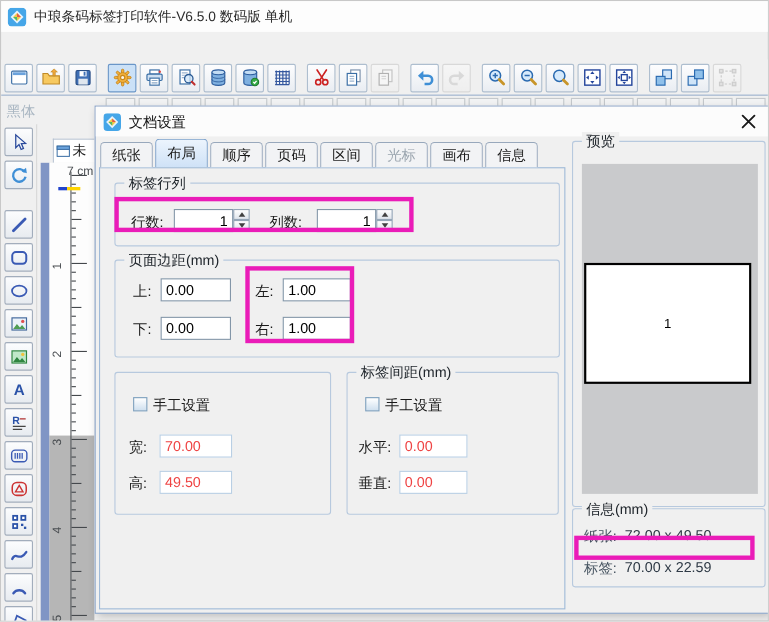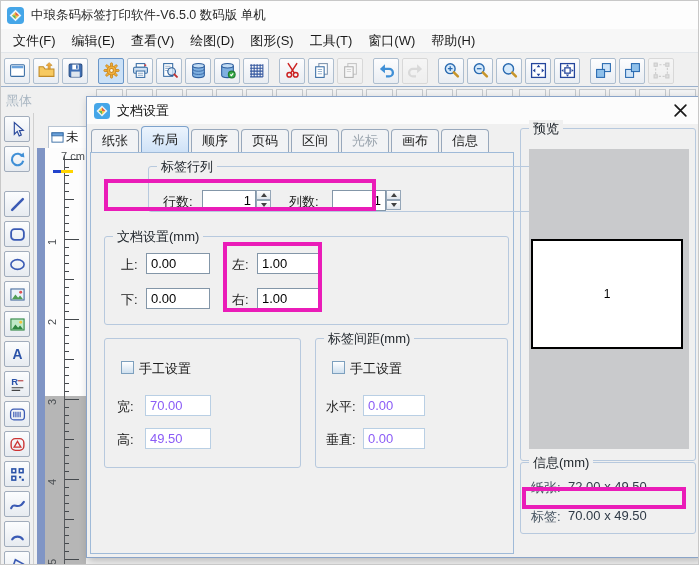--- a/index.html
+++ b/index.html
@@ -54,21 +54,21 @@
   .tabbar{position:absolute;left:4px;top:28px;width:520px;height:27px;display:flex;align-items:flex-end;}
   .tab{position:relative;height:23px;line-height:22px;padding:0 10px;font-size:13px;color:#1a1a1a;background:#f2f3f5;border:1px solid #98a8bc;border-bottom:none;border-radius:4px 4px 0 0;margin-right:2px;z-index:1;}
   .tab.active{height:26px;line-height:25px;background:linear-gradient(#ecf4fd,#cfe2f7);border-color:#7da2cc;z-index:3;}
   .tab.disabled{color:#9aa4ae;}
   .panel{position:absolute;left:3px;top:55px;width:424px;height:402px;background:#f0f0f0;border:1px solid #9fbad8;}
   .group{position:absolute;border:1px solid #b7c9de;border-radius:3px;}
   .gtitle{position:absolute;top:-9px;left:8px;background:#f0f0f0;padding:0 4px;font-size:13px;color:#20262c;white-space:nowrap;}
   .flabel{position:absolute;font-size:13px;color:#1a1a1a;white-space:nowrap;}
   .field{position:absolute;height:21px;background:#fff;border:1px solid #8396a8;font-size:13px;color:#000;padding:2px 4px;line-height:16px;}
   .field.num{text-align:right;}
-  .field.disabled{border-color:#b9cfe4;color:#8b5cf6;}
+  .field.disabled{border-color:#b9cfe4;color:#ef4444;}
   .spinner{position:absolute;width:15px;height:21px;}
   .spin-up,.spin-down{position:absolute;left:0;width:15px;height:10px;background:linear-gradient(#fefefe,#dfe5ec);border:1px solid #95a6b8;display:flex;align-items:center;justify-content:center;}
   .spin-up{top:0;} .spin-down{top:10px;}
   .tri-up{width:0;height:0;border-left:3px solid transparent;border-right:3px solid transparent;border-bottom:4px solid #404040;}
   .tri-down{width:0;height:0;border-left:3px solid transparent;border-right:3px solid transparent;border-top:4px solid #404040;}
   .checkbox{position:absolute;width:13px;height:13px;border:1px solid #7da0be;background:linear-gradient(#ffffff,#cfe0ef);}
   .cblabel{position:absolute;font-size:13px;color:#1a1a1a;}
 
   .gpreview-inner{position:absolute;left:8px;top:20px;width:160px;height:300px;background:#c9cacc;}
   .preview-page{position:absolute;left:2px;top:90px;width:152px;height:110px;background:#fff;border:2px solid #000;display:flex;align-items:center;justify-content:center;}
@@ -90,30 +90,20 @@
           <rect width="18" height="18" rx="4" fill="#45a6e8"></rect>
           <path d="M9 2.8 L15.2 9 9 15.2 2.8 9z" fill="#e8f4fd"></path>
           <path d="M9 5.2 L12.8 9 9 12.8 5.2 9z" fill="#f7c948"></path>
           <path d="M9 5.2 L12.8 9 9 9z" fill="#e05a4e"></path>
           <path d="M9 12.8 L5.2 9 9 9z" fill="#53b86a"></path>
         </svg>
       </span>
     <span class="apptitle">中琅条码标签打印软件-V6.5.0 数码版 单机</span>
   </div>
 
-  <div class="menubar">
-    <span class="menuitem">文件(F)</span>
-    <span class="menuitem">编辑(E)</span>
-    <span class="menuitem">查看(V)</span>
-    <span class="menuitem">绘图(D)</span>
-    <span class="menuitem">图形(S)</span>
-    <span class="menuitem">工具(T)</span>
-    <span class="menuitem">窗口(W)</span>
-    <span class="menuitem">帮助(H)</span>
-  </div>
 
   <div class="toolbar" id="toolbar">
       <div class="tbtn">
         <span>
           <svg viewBox="0 0 16 16">
             <rect x="1.5" y="2.5" width="13" height="11" rx="1" fill="#fff" stroke="#3a6ea5"></rect>
             <rect x="2.5" y="3.5" width="11" height="2.4" fill="#6aa2dc"></rect>
           </svg>
         </span>
       </div>
@@ -613,21 +603,21 @@
       <span class="tab">顺序</span>
       <span class="tab">页码</span>
       <span class="tab">区间</span>
       <span class="tab disabled">光标</span>
       <span class="tab">画布</span>
       <span class="tab">信息</span>
     </div>
 
     <div class="panel">
 
-      <div class="group" style="left:13px;top:13px;width:405px;height:46px;margin-left:44px;">
+      <div class="group" style="left:13px;top:13px;width:405px;height:58px;">
         <span class="gtitle">标签行列</span>
         <span class="flabel" style="left:14px;top:26px;">行数:</span>
         <div class="field num" style="left:53px;top:23px;width:54px;">1</div>
         <div class="spinner" style="left:107px;top:23px;">
           <div class="spin-up">
               <i class="tri-up"></i>
             </div>
           <div class="spin-down">
               <i class="tri-down"></i>
             </div>
@@ -638,21 +628,21 @@
           <div class="spin-up">
               <i class="tri-up"></i>
             </div>
           <div class="spin-down">
               <i class="tri-down"></i>
             </div>
         </div>
       </div>
 
       <div class="group" style="left:13px;top:83px;width:405px;height:89px;">
-        <span class="gtitle">文档设置(mm)</span>
+        <span class="gtitle">页面边距(mm)</span>
         <span class="flabel" style="left:16px;top:19px;">上:</span>
         <div class="field" style="left:41px;top:16px;width:64px;">0.00</div>
         <span class="flabel" style="left:127px;top:19px;">左:</span>
         <div class="field" style="left:152px;top:16px;width:62px;">1.00</div>
         <span class="flabel" style="left:16px;top:54px;">下:</span>
         <div class="field" style="left:41px;top:51px;width:64px;">0.00</div>
         <span class="flabel" style="left:127px;top:54px;">右:</span>
         <div class="field" style="left:152px;top:51px;width:62px;">1.00</div>
       </div>
 
@@ -684,21 +674,21 @@
           <span>1</span>
         </div>
       </div>
     </div>
 
     <div class="group" style="left:433px;top:365px;width:176px;height:72px;">
       <span class="gtitle">信息(mm)</span>
       <span class="inforow-label" style="left:10px;top:16px;">纸张:</span>
       <span class="inforow-value" style="left:47px;top:16px;">72.00 x 49.50</span>
       <span class="inforow-label" style="left:10px;top:45px;">标签:</span>
-      <span class="inforow-value" style="left:47px;top:45px;">70.00 x 49.50</span>
+      <span class="inforow-value" style="left:47px;top:45px;">70.00 x 22.59</span>
     </div>
   </div>
 
   <div class="hl" style="left:103px;top:178px;width:272px;height:32px;"></div>
   <div class="hl" style="left:222px;top:241px;width:99px;height:70px;"></div>
   <div class="hl" style="left:521px;top:486px;width:164px;height:22px;"></div>
 
 </div>
 
 </body></html>

